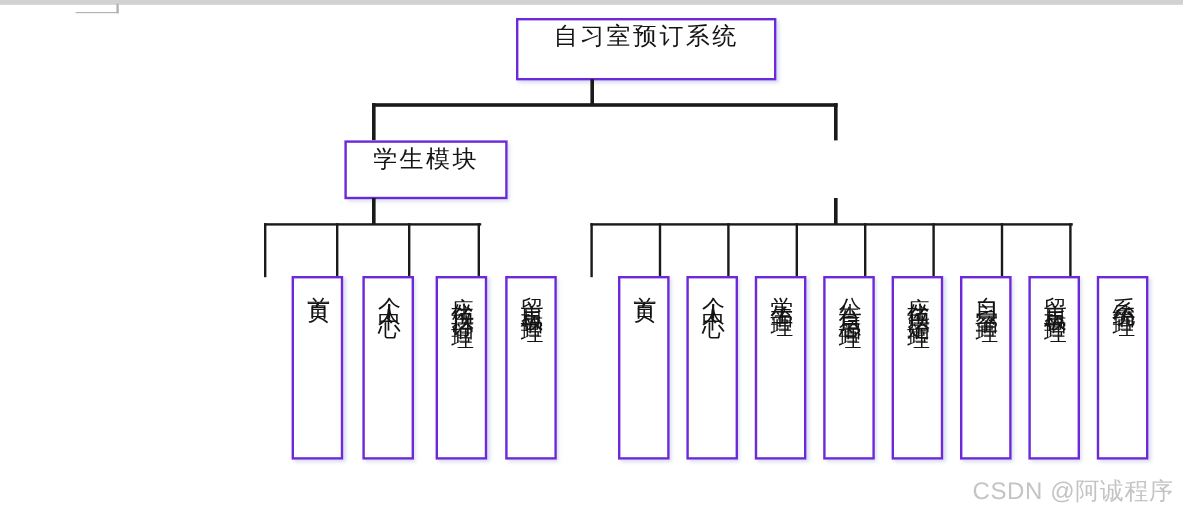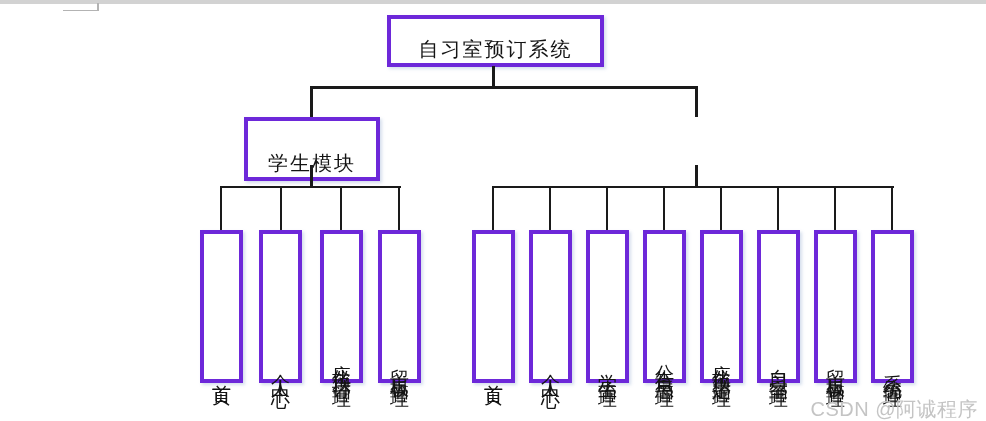--- a/index.html
+++ b/index.html
@@ -18,28 +18,29 @@
     position:absolute;left:97px;top:3px;width:2px;height:8px;
     background:#b3b3b3;
   }
   .ruler-mark-h{
     position:absolute;left:63px;top:10px;width:36px;height:1px;
     background:#b3b3b3;
   }
   .node{
     position:absolute;
     box-sizing:border-box;
-    border:4px solid #6d28d9;
+    border:2px solid #6d28d9;
     background:#ffffff;
-    display:flex;align-items:flex-end;justify-content:center;
+    display:flex;align-items:flex-start;justify-content:center;
     color:#141414;
     box-shadow:2px 2px 3px rgba(165,185,215,0.45);
+    margin-left:43px;
   }
   .root{left:387px;top:15px;width:217px;height:52px;font-size:20px;letter-spacing:2px;}
-  .branch{top:117px;height:64px;font-size:20px;letter-spacing:2px;font-family:Liberation Mono, monospace;}
+  .branch{top:117px;height:49px;font-size:20px;letter-spacing:2px;font-family:Liberation Mono, monospace;}
   .leaf{top:230px;width:43px;height:153px;}
   .vtext{
     writing-mode:vertical-rl;
     text-orientation:upright;
     font-size:19px;
     letter-spacing:5px;
     white-space:nowrap;
   }
   .line{position:absolute;background:#1a1a1a;}
   .watermark{

